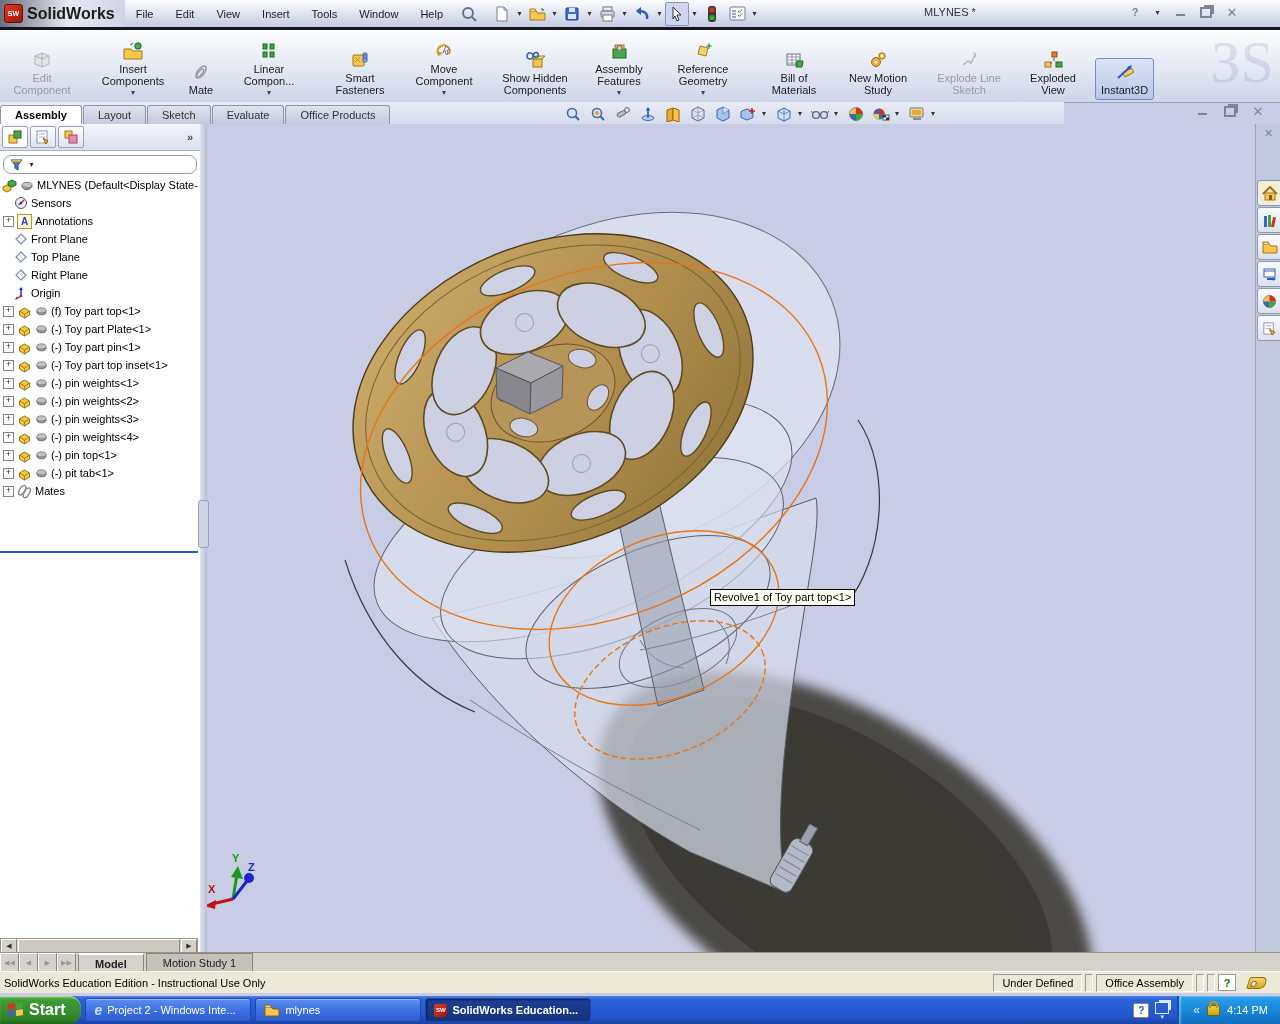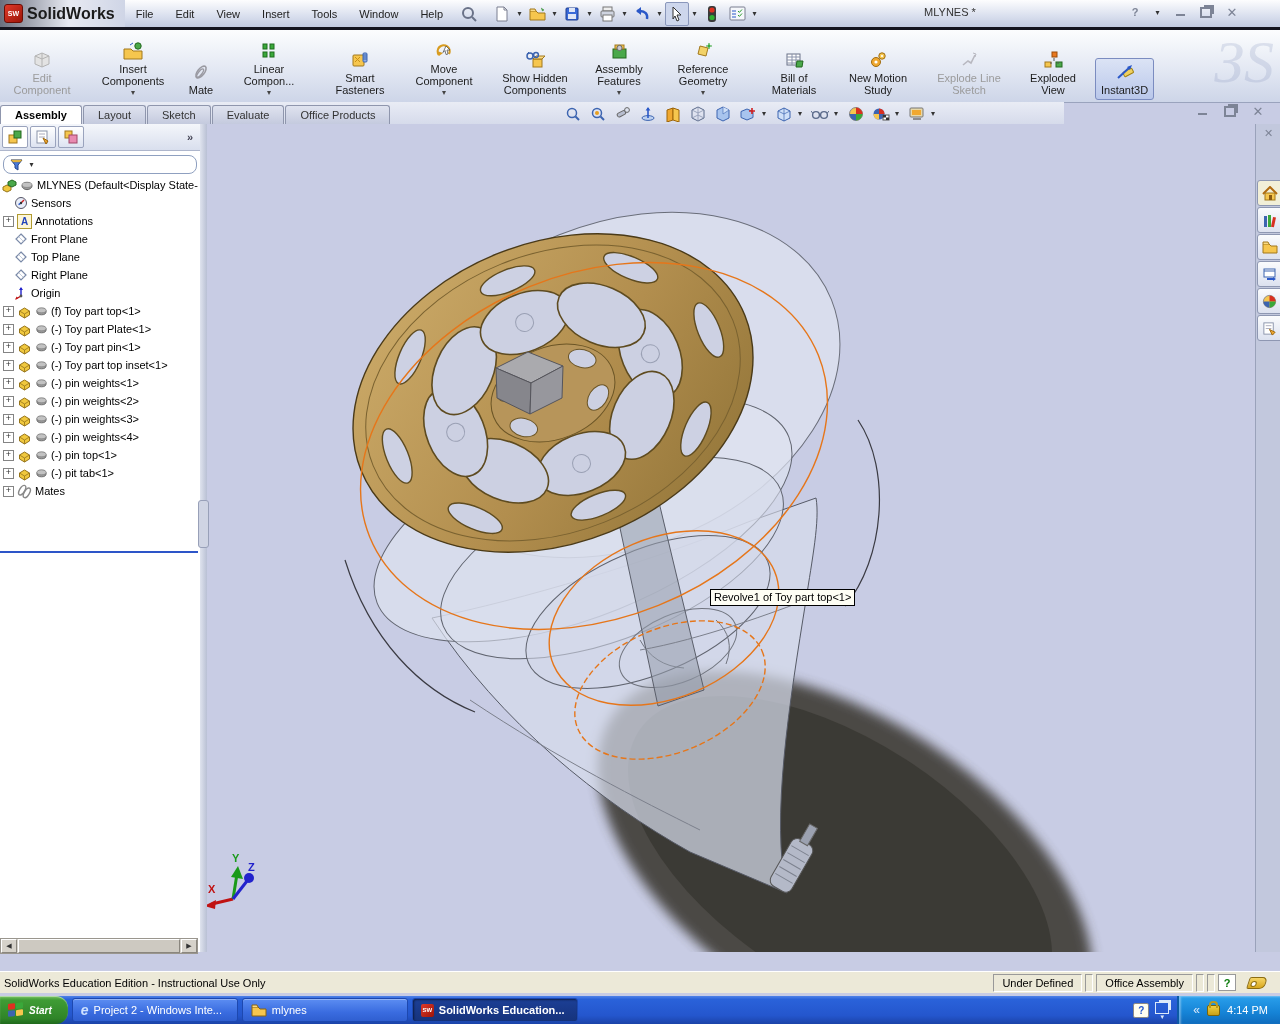--- a/index.html
+++ b/index.html
@@ -37,21 +37,21 @@
     background:linear-gradient(#fcfdfe,#e3e8f3 55%,#cdd5e8);border-bottom:1px solid #9aa3bd;}
   #cmdrow{display:flex;align-items:flex-end;height:70px;}
   .cmdbtn{display:flex;flex-direction:column;align-items:center;justify-content:center;
     padding:2px 5px;min-width:40px;max-width:72px;text-align:center;line-height:1.15;color:#1c1c1c;border:1px solid transparent;border-radius:3px;}
   .cmdbtn .cicon{height:22px;display:flex;align-items:center;justify-content:center;margin-bottom:1px;}
   .cmdbtn .clabel{font-size:11px;}
   .cmdbtn .ccaret{font-size:8px;color:#444;height:9px;line-height:9px;}
   .cmdbtn.disabled{color:#9b9b9b;}
   .cmdbtn.active{background:linear-gradient(#dbe3f5,#b9c7ea);border:1px solid #7b8cc0;}
   .csep{width:1px;background:#b4bccf;margin:6px 3px;}
-  #ds-mark{right:6px;top:32px;font-family:"Liberation Serif",serif;font-style:italic;
+  #ds-mark{right:6px;top:32px;font-family:"Liberation Serif",serif;
     font-size:60px;color:rgba(120,134,178,.20);line-height:60px;pointer-events:none;}
 
   
   #tabrow{left:0;top:102px;width:1064px;height:22px;background:linear-gradient(#e9ecf5,#d6dbeb);
     display:flex;align-items:flex-end;}
   .rtab{padding:3px 14px;margin-right:1px;border:1px solid #8f96ad;border-bottom:none;
     background:linear-gradient(#dfe3ef,#c4cade);color:#333;border-radius:3px 3px 0 0;}
   .rtab.active{background:#fff;font-weight:bold;color:#000;}
   #hud{position:absolute;left:562px;top:104px;display:flex;align-items:center;gap:3px;}
   .hudbtn{width:22px;height:19px;display:flex;align-items:center;justify-content:center;}
@@ -120,21 +120,21 @@
   #tag-icon{width:16px;height:10px;background:linear-gradient(#f6d564,#d8a81e);border:1px solid #8c6c10;
     border-radius:2px 5px 5px 2px;transform:skewX(-18deg);margin:0 14px 0 6px;position:relative;}
   #tag-icon::after{content:"";position:absolute;left:2px;top:3px;width:4px;height:4px;border-radius:50%;
     background:#fff;border:1px solid #8c6c10;}
 
   
   #taskbar{left:0;top:996px;width:1280px;height:28px;
     background:linear-gradient(#4f82e8 0%,#2a62da 12%,#2456cd 70%,#1b43a8 100%);display:flex;align-items:center;}
   #startbtn{height:28px;display:flex;align-items:center;gap:5px;padding:0 16px 0 8px;
     background:linear-gradient(#74c15e 0%,#3f9c35 15%,#2f8428 80%,#1f6a1c 100%);
-    border-radius:0 12px 12px 0;color:#fff;font-weight:bold;font-size:10px;font-style:italic;
+    border-radius:0 12px 12px 0;color:#fff;font-weight:bold;font-size:16px;
     box-shadow:inset 0 1px 1px rgba(255,255,255,.5);}
   .winflag{width:16px;height:14px;display:grid;grid-template-columns:7px 7px;grid-template-rows:6px 6px;gap:1px;transform:skewY(-6deg);}
   .winflag i{border-radius:1px;}
   .task{height:22px;margin-left:4px;display:flex;align-items:center;gap:5px;padding:0 8px;width:148px;
     background:linear-gradient(#5c8df2,#3a6ce0 60%,#2f5fd0);border:1px solid #1d48b0;border-radius:3px;
     color:#fff;box-shadow:inset 0 1px 0 rgba(255,255,255,.35);white-space:nowrap;overflow:hidden;}
   .task.active{background:linear-gradient(#1c3f96,#16337c);box-shadow:inset 1px 1px 2px rgba(0,0,0,.5);font-weight:bold;}
   .task .tlab{overflow:hidden;text-overflow:ellipsis;font-size:11px;}
   #tray-icons{margin-left:auto;display:flex;align-items:center;gap:6px;padding-right:8px;}
   #tray{height:28px;display:flex;align-items:center;gap:7px;padding:0 12px 0 14px;
@@ -885,20 +885,28 @@
       <div class="tp-tab">
         <svg width="15" height="15" viewBox="0 0 16 16">
             <rect x="2" y="2" width="10" height="12" fill="#fff" stroke="#8a93aa"></rect>
             <path d="M4 5h6M4 8h6" stroke="#aab"></path>
             <path d="M8 9l6 3-3 3z" fill="#f0a830" stroke="#9c6408"></path>
           </svg>
       </div>
     </div>
   </div>
 
+  <div id="modeltabs" class="abs">
+    <div class="mnav">◀◀</div>
+    <div class="mnav">◀</div>
+    <div class="mnav">▶</div>
+    <div class="mnav">▶▶</div>
+    <div class="mtab active">Model</div>
+    <div class="mtab idle">Motion Study 1</div>
+  </div>
 
   <div id="statusbar" class="abs">
     <div id="status-msg">SolidWorks Education Edition - Instructional Use Only</div>
     <div class="scell">Under Defined</div>
     <div class="scell tiny"></div>
     <div class="scell">Office Assembly</div>
     <div class="scell tiny"></div>
     <div class="scell tiny"></div>
     <div id="q-icon">?</div>
     <div id="tag-icon"></div>

